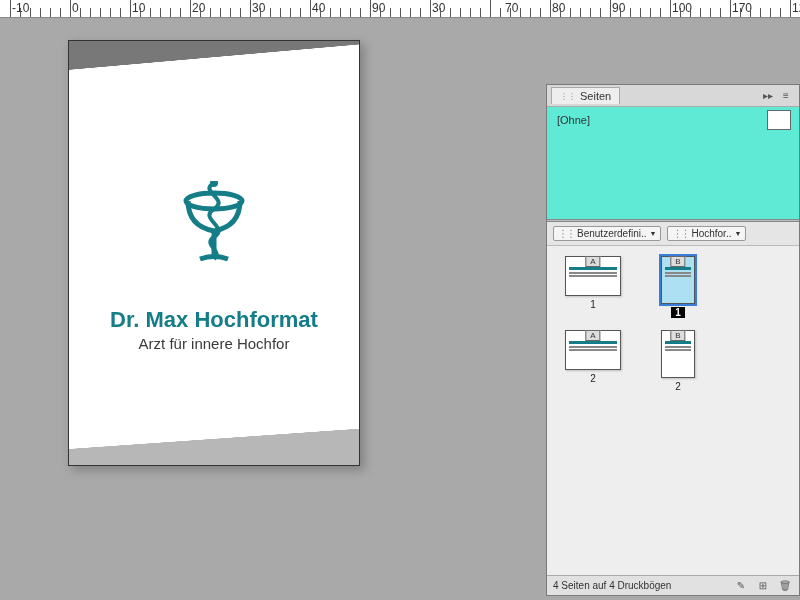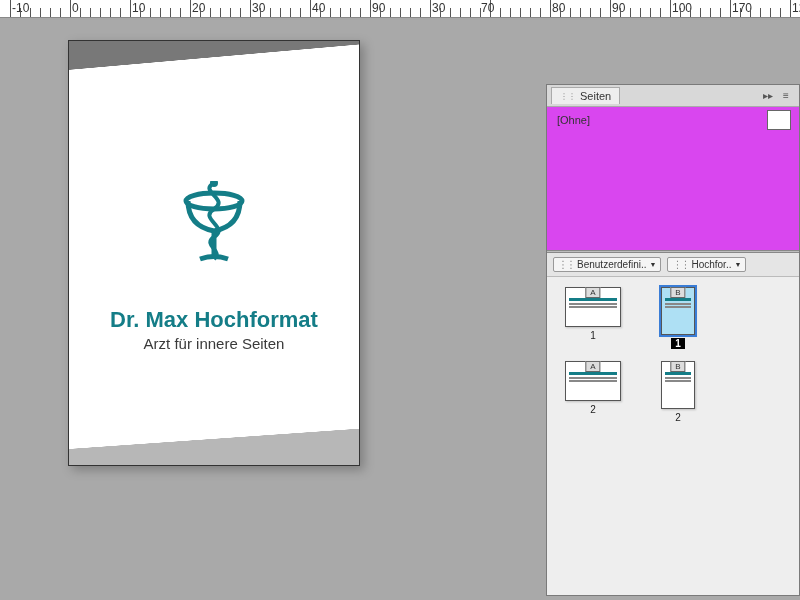--- a/index.html
+++ b/index.html
@@ -84,21 +84,21 @@
     padding: 2px 8px; font-size: 11px;
     display: flex; align-items: center; gap: 4px;
   }
   .panel-header .spacer { flex: 1; }
   .panel-btn {
     width: 18px; height: 16px; display: flex; align-items: center; justify-content: center;
     font-size: 10px; color: #555; cursor: pointer;
   }
 
   .masters {
-    height: 143px; background: #d946ef; overflow-y: auto;
+    height: 112px; background: #5eead4; overflow-y: auto;
   }
   .master-row {
     display: flex; align-items: center; justify-content: space-between;
     padding: 5px 8px 5px 10px; height: 26px;
   }
   .master-row .label { font-size: 11px; }
   .master-thumb {
     display: flex; gap: 0;
   }
   .master-thumb .pg {
@@ -221,21 +221,21 @@
       <div class="ruler-tick" style="left: 410px;"></div>
       <div class="ruler-tick" style="left: 420px;"></div>
       <div class="ruler-tick major" style="left: 430px;"></div>
       <div class="ruler-label" style="left: 430px;">30</div>
       <div class="ruler-tick" style="left: 440px;"></div>
       <div class="ruler-tick" style="left: 450px;"></div>
       <div class="ruler-tick" style="left: 460px;"></div>
       <div class="ruler-tick" style="left: 470px;"></div>
       <div class="ruler-tick" style="left: 480px;"></div>
       <div class="ruler-tick major" style="left: 490px;"></div>
-      <div class="ruler-label" style="left: 479px;">70</div>
+      <div class="ruler-label" style="left: 503px;">70</div>
       <div class="ruler-tick" style="left: 500px;"></div>
       <div class="ruler-tick" style="left: 510px;"></div>
       <div class="ruler-tick" style="left: 520px;"></div>
       <div class="ruler-tick" style="left: 530px;"></div>
       <div class="ruler-tick" style="left: 540px;"></div>
       <div class="ruler-tick major" style="left: 550px;"></div>
       <div class="ruler-label" style="left: 550px;">80</div>
       <div class="ruler-tick" style="left: 560px;"></div>
       <div class="ruler-tick" style="left: 570px;"></div>
       <div class="ruler-tick" style="left: 580px;"></div>
@@ -272,21 +272,21 @@
   <div class="bottom-shape"></div>
   <svg class="icon-medical" viewBox="0 0 72 92">
     <ellipse cx="36" cy="20" rx="28" ry="8" fill="none" stroke="#147d87" stroke-width="5"></ellipse>
     <path d="M 10 20 Q 10 45 36 50 Q 62 45 62 20" fill="none" stroke="#147d87" stroke-width="5"></path>
     <line x1="36" y1="50" x2="36" y2="78" stroke="#147d87" stroke-width="5"></line>
     <path d="M 22 78 Q 36 73 50 78" fill="none" stroke="#147d87" stroke-width="5"></path>
     <path d="M 36 2 C 20 10, 52 18, 36 28 C 20 38, 52 46, 36 56 C 24 64, 46 70, 36 78" fill="none" stroke="#147d87" stroke-width="4"></path>
     <circle cx="36" cy="2" r="4" fill="#147d87"></circle>
   </svg>
   <div class="doc-title">Dr. Max Hochformat</div>
-  <div class="doc-subtitle">Arzt für innere Seiten</div>
+  <div class="doc-subtitle">Arzt für innere Hochfor</div>
 </div>
 
 <div class="panel">
   <div class="panel-header">
     <div class="panel-tab">
       <span style="font-size:8px;color:#888">⋮⋮</span>
       <span>Seiten</span>
     </div>
     <div class="spacer"></div>
     <div class="panel-btn">▸▸</div>
@@ -361,13 +361,20 @@
               <div class="mini-bar"></div>
               <div class="mini-line"></div>
               <div class="mini-line"></div>
             </div>
           </div>
           <div class="page-num">2</div>
         </div>
       </div>
     </div>
 
+  <div class="panel-footer">
+    <span>4 Seiten auf 4 Druckbögen</span>
+    <div class="spacer"></div>
+    <div class="ico">✎</div>
+    <div class="ico">⊞</div>
+    <div class="ico">🗑</div>
+  </div>
 </div>
 
 </body></html>

